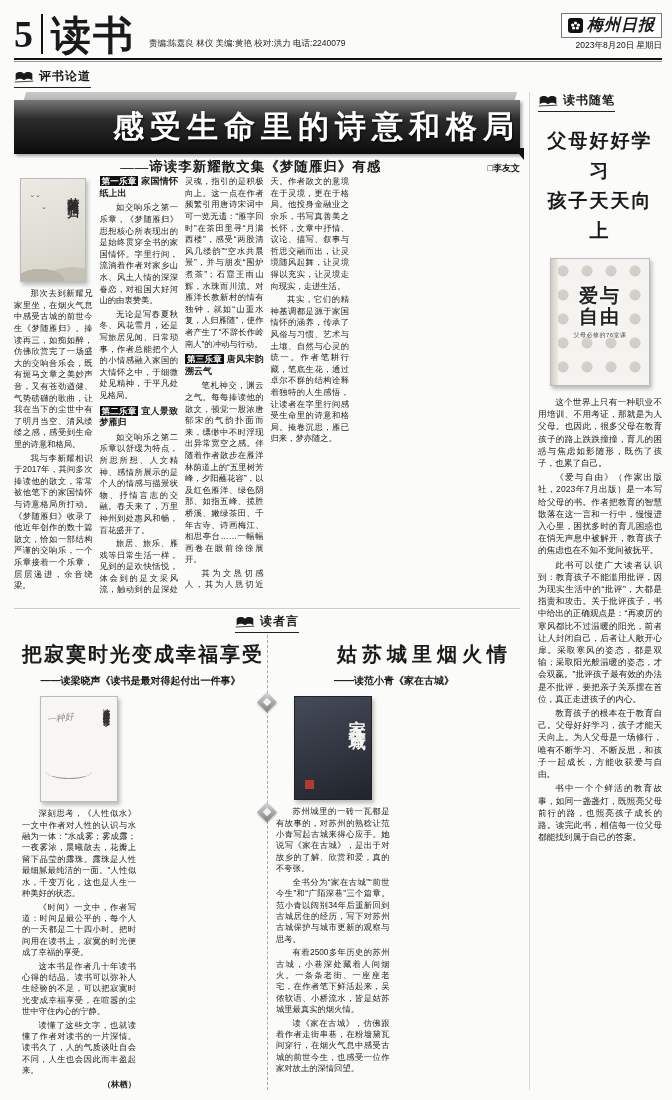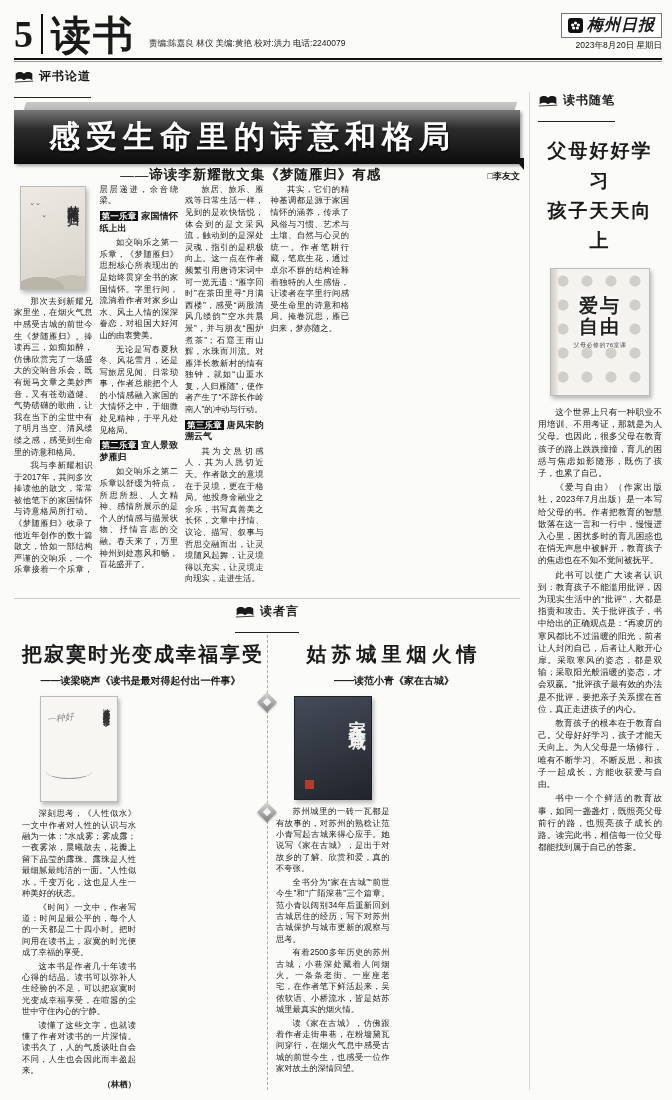--- a/index.html
+++ b/index.html
@@ -25,34 +25,34 @@
   .head-rule{height:2px;background:#111;margin-top:4px;}
   .head-rule2{height:1px;background:#999;margin-top:1px;}
 
   
   .content{display:flex;gap:9px;margin-top:6px;height:1022px;}
   .main-col{width:506px;display:flex;flex-direction:column;}
   .right-rail{flex:1;border-left:1px solid #d8d8d4;padding-left:8px;box-sizing:border-box;margin-top:24px;}
 
   
   .tag{display:flex;align-items:center;gap:5px;font-size:12px;font-weight:700;
-       border-bottom:1.5px solid #222;padding-bottom:12px;width:max-content;letter-spacing:1px;}
+       border-bottom:1.5px solid #222;padding-bottom:2px;width:max-content;letter-spacing:1px;}
   .tag svg{display:block;}
 
   
   .banner-wrap{position:relative;margin-top:4px;height:64px;}
   .banner-back{position:absolute;left:0;top:0;width:97%;height:26px;
        background:linear-gradient(180deg,#c9c9c9,#8f8f8f);transform:skewX(-18deg) translateX(8px);}
   .banner{position:absolute;left:0;top:8px;width:100%;height:54px;
        background:linear-gradient(180deg,#777 0%,#2c2c2c 35%,#0c0c0c 100%);
        box-shadow:2px 2px 3px rgba(0,0,0,.35);}
   .banner:after{content:"";position:absolute;right:-4px;bottom:-6px;width:0;height:0;
        border-left:10px solid transparent;border-top:12px solid #111;}
   .banner-text{color:#fff;font-size:31px;font-weight:900;letter-spacing:6px;
-       text-align:left;line-height:54px;white-space:nowrap;text-shadow:1px 2px 2px rgba(0,0,0,.6);margin-left:35px;}
+       text-align:right;line-height:54px;white-space:nowrap;text-shadow:1px 2px 2px rgba(0,0,0,.6);}
   .sub-row{display:flex;align-items:baseline;margin:6px 0 0 0;font-family:Liberation Serif, serif;}
   .sub-title{flex:1;text-align:center;font-size:13.5px;font-weight:700;letter-spacing:1px;}
   .byline{font-size:9px;font-weight:700;}
   .article-body{height:448px;column-count:6;column-gap:7px;column-fill:auto;
        font-size:8.3px;line-height:11.6px;text-align:justify;color:#222;overflow:hidden;}
   .article-body p{margin:0 0 2px 0;text-indent:2em;}
   .movement{margin:4px 0 3px 0;font-weight:700;font-size:9px;break-inside:avoid;}
   .mv-label{background:#111;color:#fff;padding:0 2px;margin-right:3px;font-size:8.5px;}
 
   
@@ -71,21 +71,21 @@
   .reader-block{margin-top:10px;border-top:1px solid #ccc;padding-top:4px;flex:1;display:flex;flex-direction:column;}
   .reader-tag-row{display:flex;justify-content:center;}
   .reader-articles{display:flex;flex:1;margin-top:2px;}
   .b-article{width:50%;box-sizing:border-box;padding:0 8px;display:flex;flex-direction:column;}
   .b-divider{width:0;border-left:1px dashed #aaa;position:relative;}
   .diamond{position:absolute;left:-8px;width:14px;height:14px;
        background:linear-gradient(135deg,#d9d9d9,#7e7e7e);transform:rotate(45deg);
        box-shadow:1px 1px 2px rgba(0,0,0,.3);}
   .diamond:after{content:"";position:absolute;left:4px;top:4px;width:6px;height:6px;background:#f2f2f2;}
   .d1{top:60px;} .d2{top:170px;}
-  .b-headline{text-align:center;font-size:20px;font-weight:900;letter-spacing:2px;margin-top:6px;white-space:nowrap;}
+  .b-headline{text-align:right;font-size:20px;font-weight:900;letter-spacing:2px;margin-top:6px;white-space:nowrap;}
   .b-headline.wide{letter-spacing:5px;}
   .b-subtitle{text-align:center;font-size:10px;font-weight:700;margin:6px 0 6px 0;}
   .b-body{flex:1;column-count:2;column-gap:9px;column-fill:auto;font-size:8.3px;line-height:11.4px;
        text-align:justify;color:#222;overflow:hidden;}
   .b-body p{margin:0 0 2px 0;text-indent:2em;}
   .sig{display:block;text-align:right;text-indent:0;font-weight:700;}
 
   .cover-reading{width:78px;height:106px;margin:2px auto 6px auto;background:#f7f6f2;}
   .cover-reading .v-title{position:absolute;right:5px;top:6px;writing-mode:vertical-rl;
        font-size:7px;font-weight:700;color:#333;letter-spacing:1px;height:92px;}
@@ -183,20 +183,21 @@
 
         <div class="movement">
           <span class="mv-label">第二乐章</span><span>宜人景致梦雁归</span>
         </div>
         <p>如交响乐之第二乐章以舒缓为特点，所思所想、人文精神、感情所展示的是个人的情感与描景状物、抒情言志的交融。春天来了，万里神州到处惠风和畅，百花盛开了。</p>
         <p>旅居、旅乐、雁戏等日常生活一样，见到的是欢快恬悦，体会到的是文采风流，触动到的是深处灵魂，指引的是积极向上。这一点在作者频繁引用唐诗宋词中可一览无遗：“雁字回时”在茶田里寻“月满西楼”，感受“两股清风几缕韵”“空水共晨景”，并与朋友“围炉煮茶”；石窟王雨山辉，水珠而川流。对雁洋长教新村的情有独钟，就如“山重水复，人归雁随”，使作者产生了“不辞长作岭南人”的冲动与行动。</p>
 
         <div class="movement">
           <span class="mv-label">第三乐章</span><span>唐风宋韵溯云气</span>
         </div>
+        <p>笔札神交，渊云之气。每每捧读他的散文，顿觉一股浓唐郁宋的气韵扑面而来，缥缈中不时浮现出异常宽空之感。伴随着作者散步在雁洋林荫道上的“五里树芳峰，夕阳蘸花容”，以及红色雁洋、绿色阴那、如指五峰、揽胜桥溪、嫩绿茶田、千年古寺、诗画梅江、相思亭台……一幅幅画卷在眼前徐徐展开。</p>
         <p>其为文恳切感人，其为人恳切近天。作者散文的意境在于灵境，更在于格局。他投身金融业之余乐，书写真善美之长怀，文章中抒情、议论、描写、叙事与哲思交融而出，让灵境随风起舞，让灵境得以充实，让灵境走向现实，走进生活。</p>
         <p>其实，它们的精神基调都是源于家国情怀的涵养，传承了风俗与习惯、艺术与土壤、自然与心灵的统一。作者笔耕行藏，笔底生花，通过卓尔不群的结构诠释着独特的人生感悟，让读者在字里行间感受生命里的诗意和格局。掩卷沉思，雁已归来，梦亦随之。</p>
       </div>
 
       <div class="reader-block">
         <div class="reader-tag-row">
           <div class="tag">
             <svg width="20" height="12" viewBox="0 0 24 14">
               <path d="M2 3 C6 0 10 1 12 3 C14 1 18 0 22 3 L22 11 C18 8 14 9 12 11 C10 9 6 8 2 11 Z" fill="#1a1a1a"></path>
               <path d="M1 13 L23 12" stroke="#1a1a1a" stroke-width="1" fill="none"></path>

